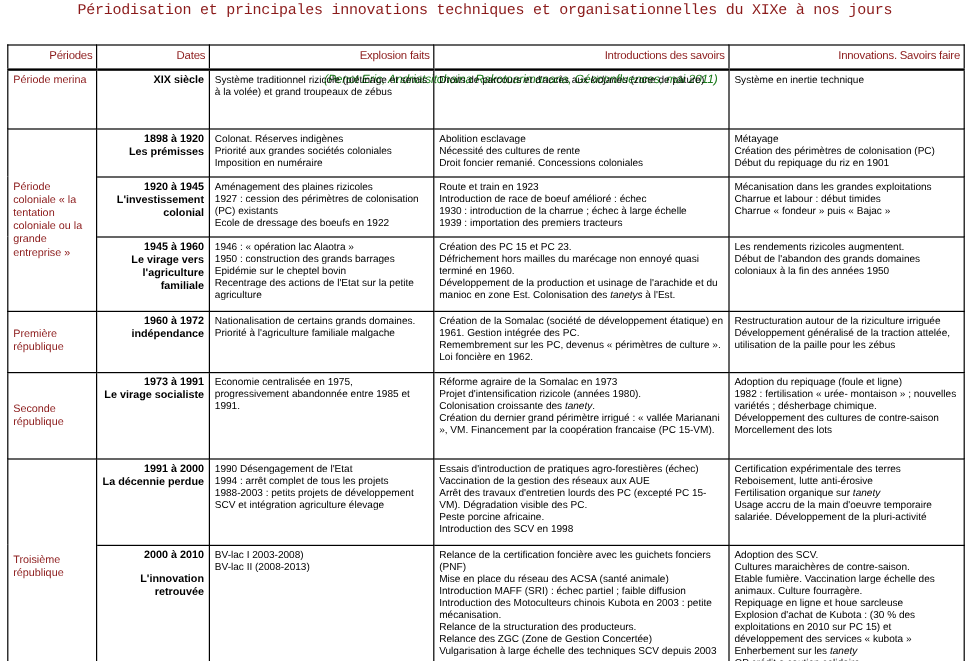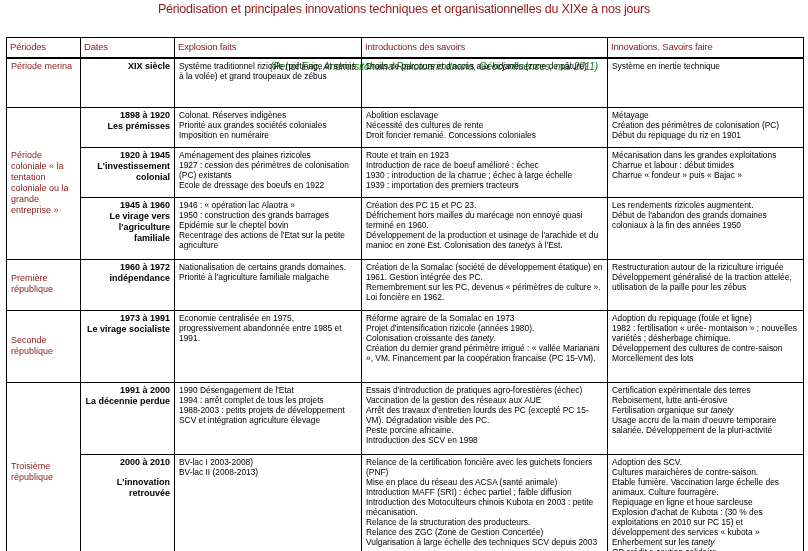--- a/index.html
+++ b/index.html
@@ -1,21 +1,21 @@
 <!DOCTYPE html>
 <html><head>
 <meta charset="utf-8">
 <style>
   html, body { margin: 0; padding: 0; background: #ffffff; }
   body { width: 808px; height: 551px; overflow: hidden; font-family: "Liberation Sans", sans-serif; color: #000; position: relative; }
-  .title { position: absolute; top: 2px; left: 0; width: 808px; text-align: center; font-size: 12.5px; color: #8b1a1a; letter-spacing: -0.2px; font-family: Liberation Sans, sans-serif; }
+  .title { position: absolute; top: 2px; left: 0; width: 808px; text-align: center; font-size: 12.5px; color: #8b1a1a; letter-spacing: -0.2px; font-family: Liberation Mono, monospace; }
   .subtitle { position: absolute; top: 17px; left: 0; width: 808px; text-align: center; font-size: 10px; color: #1a7a1a; font-style: italic; letter-spacing: -0.1px; padding-left: 60px; box-sizing: border-box; margin-top: 44px; }
   table.main { position: absolute; top: 37px; left: 6px; width: 797px; border-collapse: collapse; table-layout: fixed; font-size: 8.4px; line-height: 10px; }
   table.main td, table.main th { border: 1px solid #000; vertical-align: top; padding: 2px 4px 3px 4px; }
-  table.main th { color: #8b1a1a; font-weight: normal; text-align: left; font-size: 9.5px; padding: 4px 3px 5px 3px; letter-spacing: -0.2px; }
+  table.main th { color: #8b1a1a; font-weight: normal; text-align: right; font-size: 9.5px; padding: 4px 3px 5px 3px; letter-spacing: -0.2px; }
   .period { color: #8b1a1a; font-weight: normal; font-size: 9px; line-height: 11px; }
   .period.mid { vertical-align: middle !important; }
   .dates { font-weight: bold; font-size: 9px; line-height: 11px; text-align: right; }
   .line { display: block; }
   .gap { display: block; height: 9px; }
   .thick-top { border-top: 2px solid #000 !important; }
 </style>
 </head>
 <body>
 

